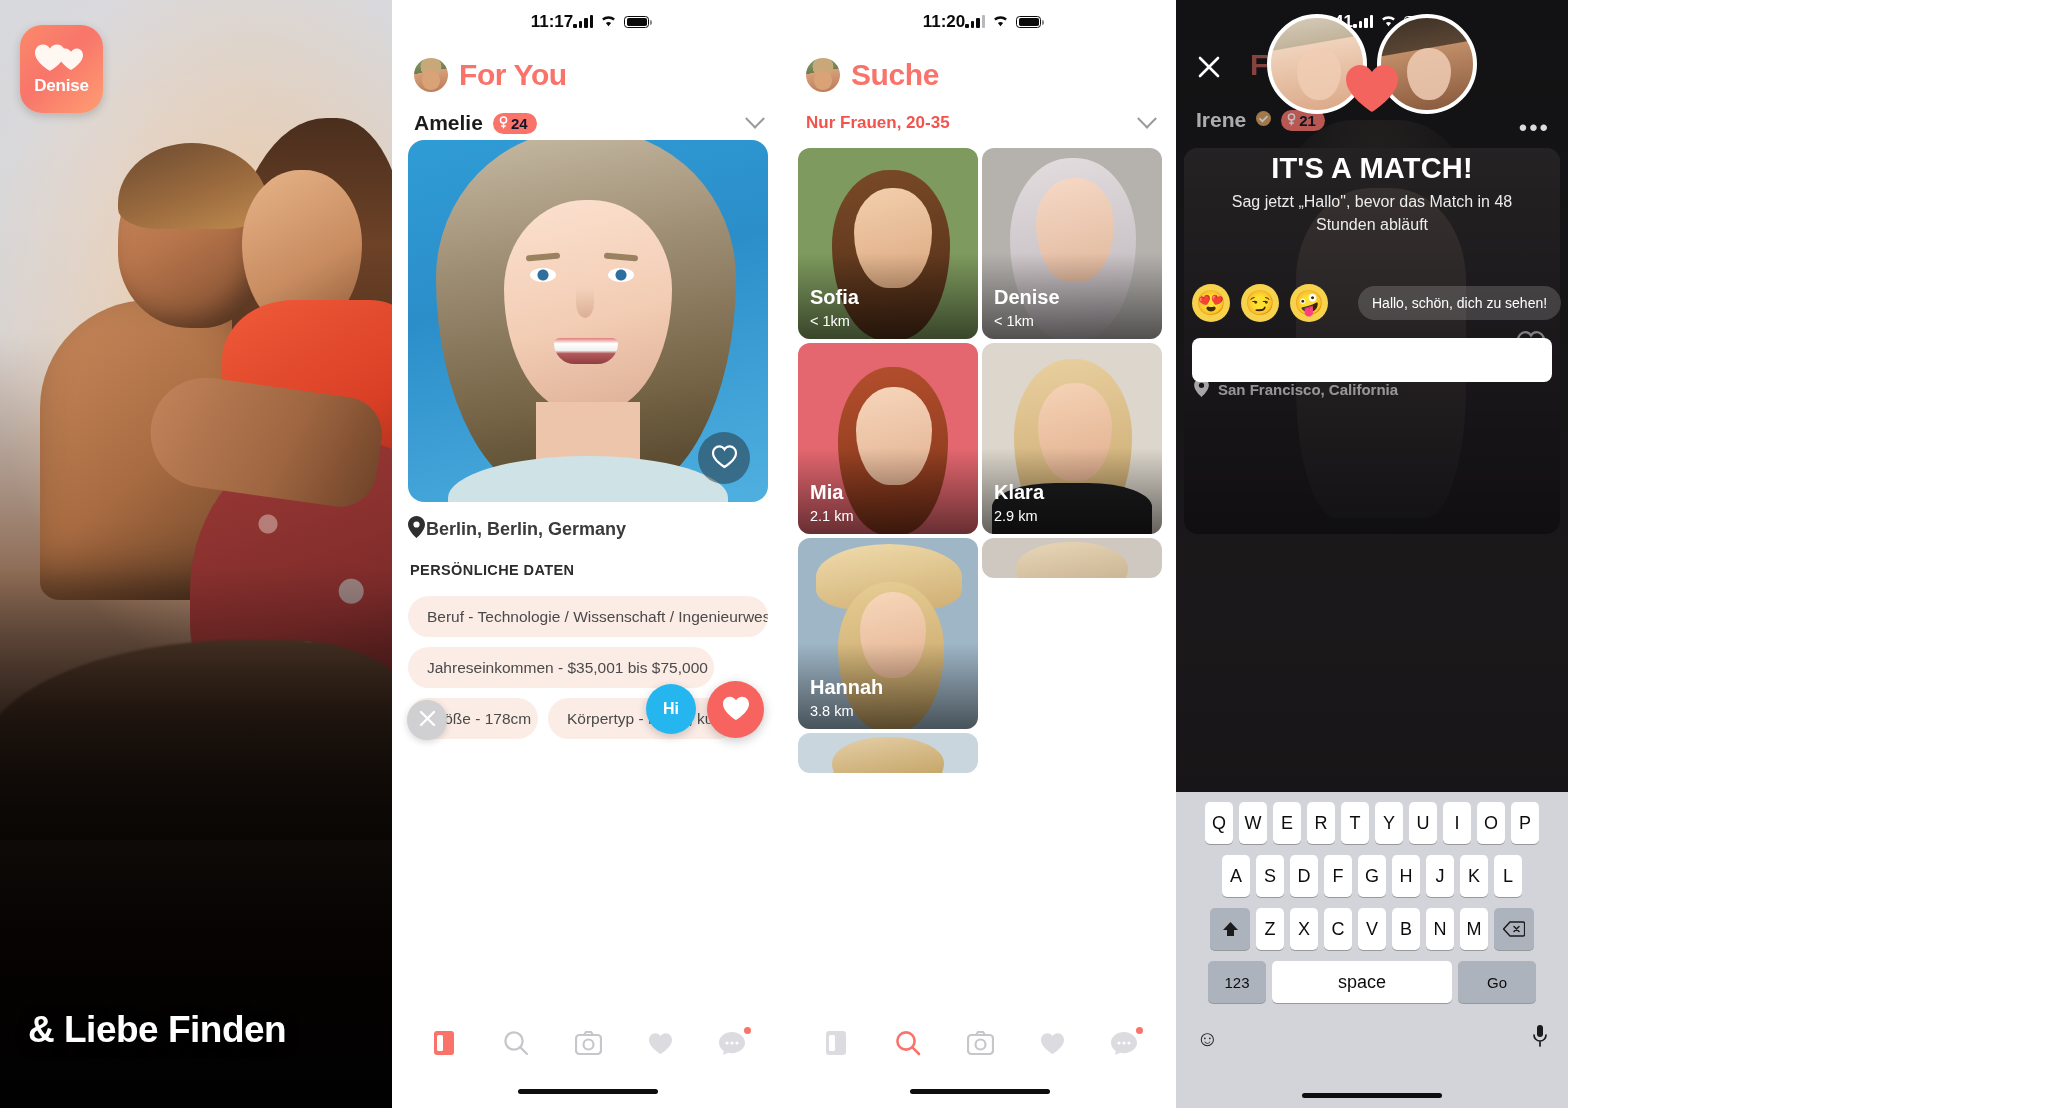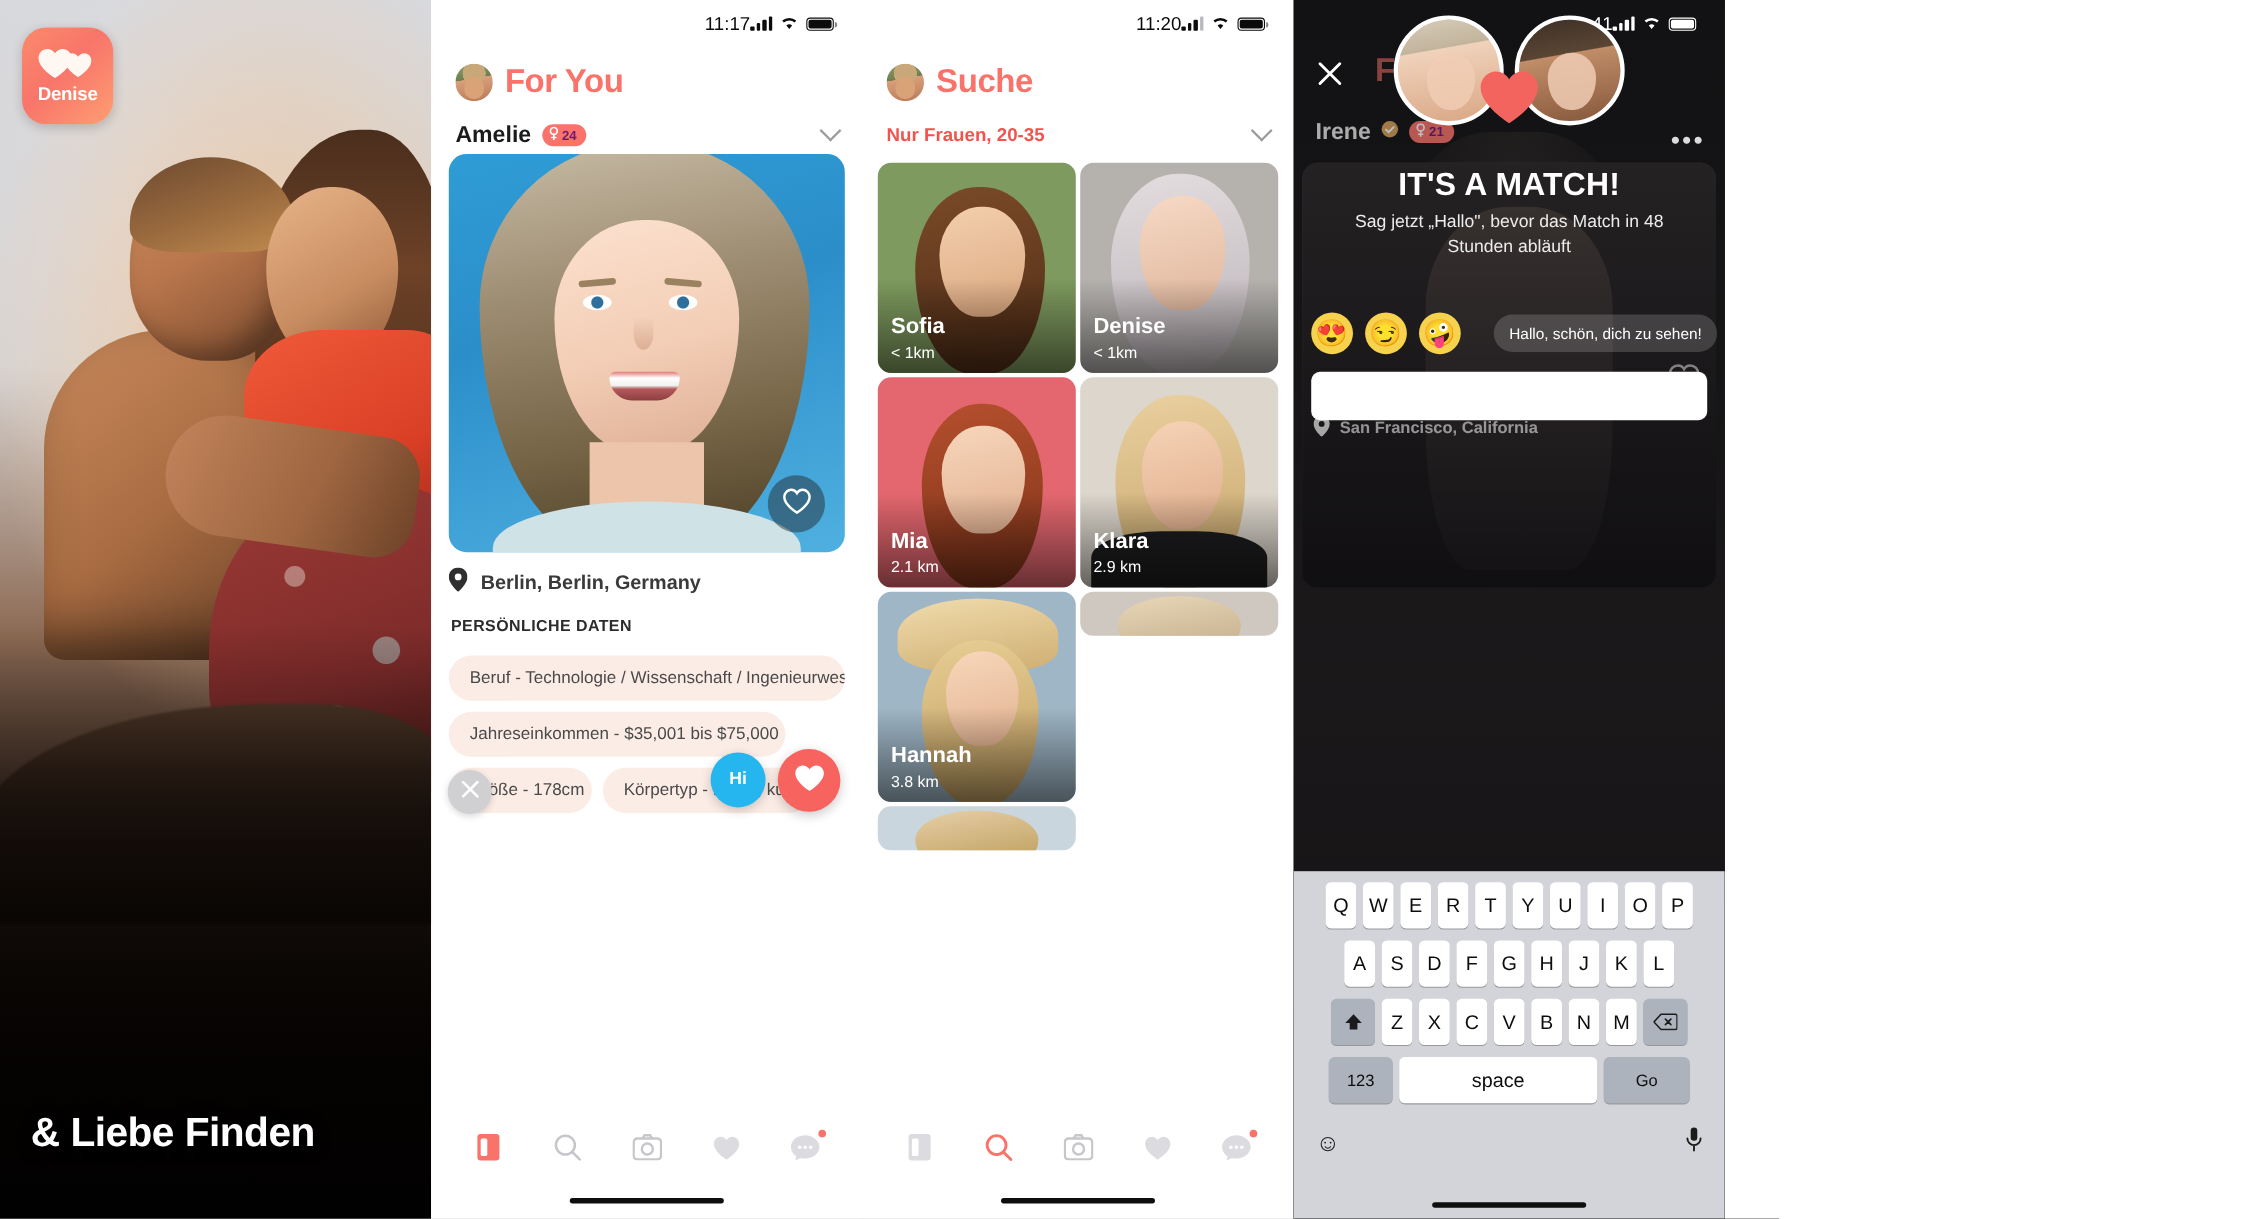--- a/index.html
+++ b/index.html
@@ -95,22 +95,22 @@
   .hero-tagline {
     position:absolute; left:28px; bottom:55px; width:360px;
     color:#ffffff; font-size:37px; font-weight:700; line-height:1.24;
     letter-spacing:-.5px;
     text-shadow: 0 2px 14px rgba(0,0,0,.55);
   }
 
   
   .statusbar {
     position:absolute; left:0; right:0; top:0; height:44px;
-    display:flex; align-items:center; justify-content:flex-end;
-    padding: 0 26px 0 30px; font-size:17px; font-weight:400; color:#0b0b0b;
+    display:flex; align-items:center; justify-content:center;
+    padding: 0 26px 0 30px; font-size:17px; font-weight:700; color:#0b0b0b;
   }
   .status-right { display:flex; align-items:center; gap:7px; }
   .bars { display:flex; align-items:flex-end; gap:2px; height:12px; }
   .bars i { display:block; width:3.5px; background:#0b0b0b; border-radius:1px; }
   .bars i:nth-child(1){height:4px;} .bars i:nth-child(2){height:7px;}
   .bars i:nth-child(3){height:10px;} .bars i:nth-child(4){height:13px;}
   .bars.dim i:nth-child(4){ background:#b9b9bd; }
   .batt {
     width:25px; height:12.5px; border:1.6px solid #0b0b0b; border-radius:3.6px;
     position:relative; padding:1.4px;
@@ -140,21 +140,21 @@
   }
   .app-title { color:#f9736b; font-size:30px; font-weight:700; letter-spacing:-.4px; }
   .subbar {
     position:absolute; left:0; right:0; top:100px; height:46px;
     display:flex; align-items:center; padding: 0 22px;
   }
   .subbar-left { display:flex; align-items:center; gap:10px; }
   .subbar-name { font-size:21px; font-weight:600; color:#1b1b1b; }
   .age-pill {
     display:inline-flex; align-items:center; gap:3px;
-    background:#f9736b; color:#701a75; font-size:12px; font-weight:700;
+    background:#f9736b; color:#0f172a; font-size:15px; font-weight:700;
     border-radius:11px; padding:2px 9px 2px 6px;
   }
   .filter-text { color:#f0544d; font-size:17px; font-weight:700; }
   .chev {
     margin-left:auto; width:14px; height:14px;
     border-right:2.4px solid #9b9b9b; border-bottom:2.4px solid #9b9b9b;
     transform: rotate(45deg) translate(-3px,-3px);
   }
   .tabbar {
     position:absolute; left:0; right:0; bottom:34px; height:62px;
@@ -192,21 +192,21 @@
     border-radius: 8px 8px 30px 30px; background: linear-gradient(180deg,#e07b78 0%, #ffffff 22%, #f0f0ee 48%, #b4595a 60%, #8e3f42 100%); }
   .cp-neck { position:absolute; left:128px; top:262px; width:104px; height:80px; background:#edc5ab; }
   .cp-shirt { position:absolute; left:40px; top:316px; width:280px; height:70px;
     border-radius: 50% 50% 0 0/60% 60% 0 0; background:#cfe3e6; }
   .like-fab {
     position:absolute; right:18px; bottom:18px; width:52px; height:52px;
     border-radius:50%; background: rgba(35,35,40,.46);
     display:flex; align-items:center; justify-content:center;
   }
   .location-row {
-    position:absolute; left:16px; top:516px; display:flex; align-items:center; gap:12px;
+    position:absolute; left:16px; top:516px; display:flex; align-items:center; gap:1px;
   }
   .location-text { font-size:18px; font-weight:600; color:#3a3a3a; }
   .section-label {
     position:absolute; left:18px; top:562px;
     font-size:14.5px; font-weight:700; color:#2c2c2c; letter-spacing:.4px;
   }
   .chip {
     position:absolute; height:41px; border-radius:21px; background:#fcece6;
     display:flex; align-items:center; padding: 0 19px;
     font-size:15.5px; color:#4a4a4a; white-space:nowrap; overflow:hidden;

